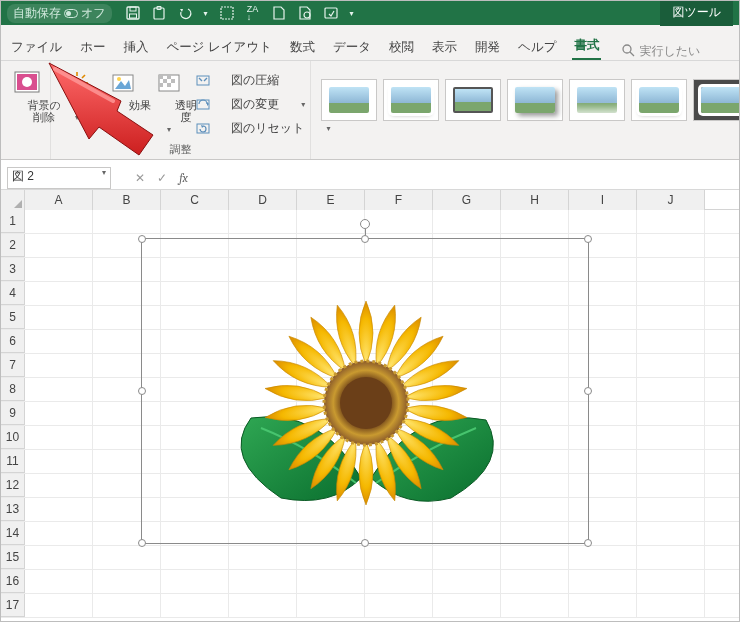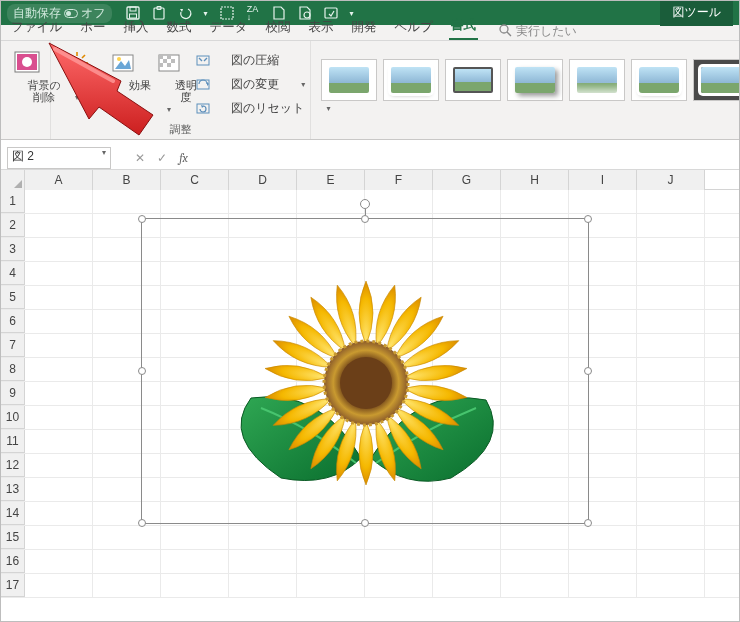--- a/index.html
+++ b/index.html
@@ -5,21 +5,21 @@
 * { margin: 0; padding: 0; box-sizing: border-box; font-family: "Meiryo UI", "Yu Gothic UI", sans-serif; font-size: 12px; }
 body { width: 740px; height: 622px; background: #fff; overflow: hidden; border: 1px solid #bdbdbd; }
 .titlebar { height: 24px; background: #217346; display: flex; align-items: center; padding: 0 6px; gap: 4px; }
 .autosave { color: #cfe8dc; font-size: 11px; background: rgba(255,255,255,0.12); padding: 1px 6px; border-radius: 8px; display: flex; align-items: center; gap: 3px; }
 .autosave .toggle { display: inline-block; width: 14px; height: 9px; border: 1px solid #cfe8dc; border-radius: 5px; position: relative; }
 .autosave .toggle::after { content: ""; position: absolute; width: 5px; height: 5px; border-radius: 50%; background: #cfe8dc; top: 1px; left: 1px; }
 .qat { display: flex; gap: 8px; align-items: center; margin-left: 8px; }
 .qat-btn { width: 18px; height: 18px; display: flex; align-items: center; justify-content: center; color: #e6f3ed; cursor: pointer; }
 .title-tool { margin-left: auto; display: flex; align-items: center; height: 100%; }
 .tool-tab { color: #fff; background: #1a5d3a; padding: 4px 12px 5px; font-size: 12px; }
-.tabbar { height: 16px; display: flex; align-items: flex-end; padding: 0 8px; gap: 14px; background: #f3f2f1; border-bottom: 1px solid #d8d8d8; }
+.tabbar { height: 36px; display: flex; align-items: flex-end; padding: 0 8px; gap: 14px; background: #f3f2f1; border-bottom: 1px solid #d8d8d8; }
 .tab { color: #444; padding: 5px 2px 4px; cursor: pointer; font-size: 12.5px; }
 .tab.active { color: #217346; font-weight: 600; border-bottom: 2px solid #217346; }
 .search-hint { color: #888; display: flex; align-items: center; gap: 4px; margin-left: 6px; }
 .ribbon { height: 99px; background: #f3f2f1; border-bottom: 1px solid #c9c8c7; position: relative; display: flex; }
 .rgroup { border-right: 1px solid #e1e0df; display: flex; flex-direction: column; }
 .rgroup .body { display: flex; align-items: flex-start; padding: 4px 6px 2px; gap: 6px; flex: 1; }
 .rgroup .lbl { text-align: center; font-size: 11px; color: #666; height: 17px; }
 .bigbtn { display: flex; flex-direction: column; align-items: center; justify-content: flex-start; width: 40px; height: 72px; padding-top: 4px; gap: 2px; cursor: pointer; }
 .bigbtn .icn { width: 28px; height: 28px; display: flex; align-items: center; justify-content: center; }
 .bigbtn .cap { font-size: 11px; color: #444; text-align: center; line-height: 12px; white-space: pre; margin-left: 34px; }
@@ -108,20 +108,21 @@
   </div>
   <div class="title-tool">
     <div class="tool-tab">図ツール</div>
   </div>
 </div>
 
 <div class="tabbar">
   <div class="tab">ファイル</div>
   <div class="tab">ホー</div>
   <div class="tab">挿入</div>
+  <div class="tab">ページ レイアウト</div>
   <div class="tab">数式</div>
   <div class="tab">データ</div>
   <div class="tab">校閲</div>
   <div class="tab">表示</div>
   <div class="tab">開発</div>
   <div class="tab">ヘルプ</div>
   <div class="tab active">書式</div>
   <div class="search-hint">
     <span><svg width="14" height="14" viewBox="0 0 14 14">
           <circle cx="6" cy="6" r="4" fill="none" stroke="#888" stroke-width="1.3"></circle>

